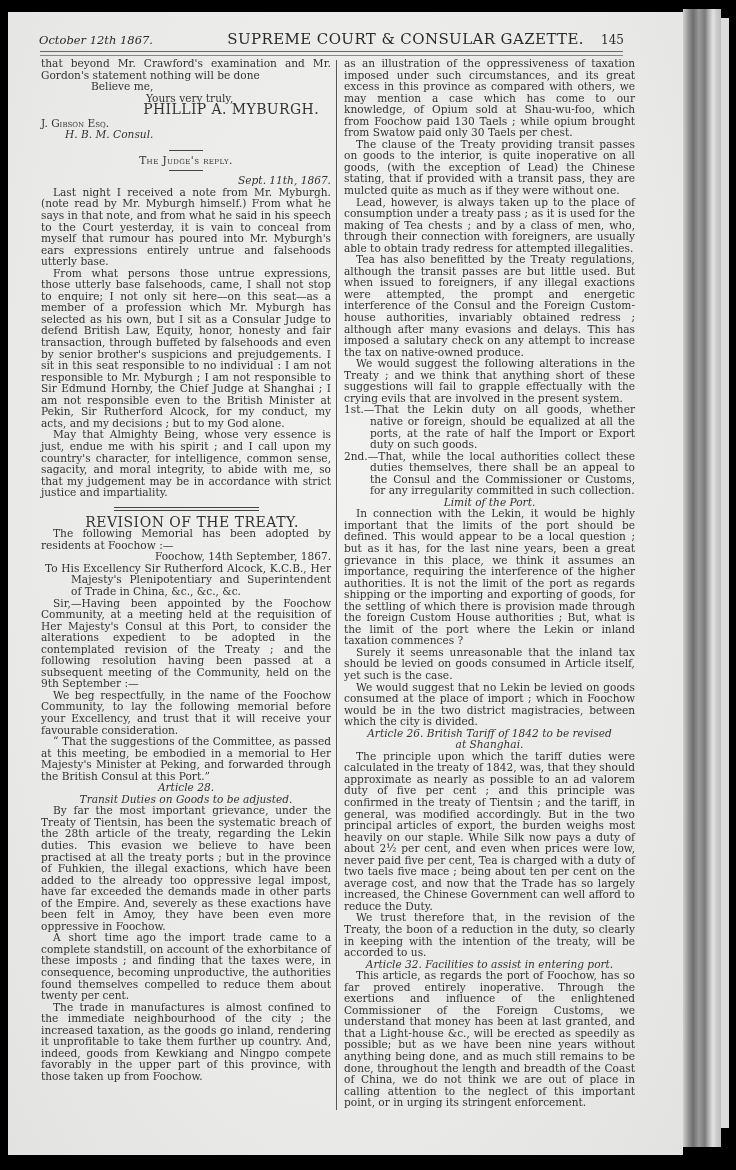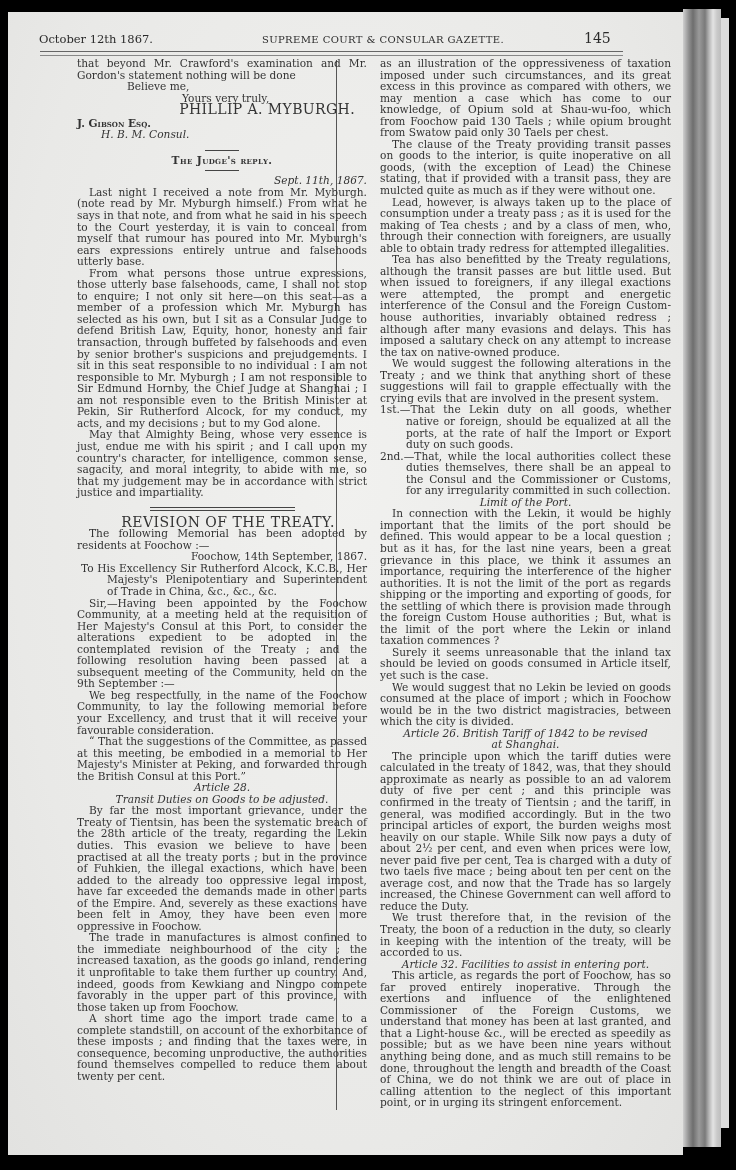--- a/index.html
+++ b/index.html
@@ -17,43 +17,43 @@
     background: linear-gradient(90deg, #cfcfcf 0px, #8f8f8f 6px, #6e6e6e 10px, #9a9a9a 16px, #7a7a7a 22px, #b5b5b5 26px, #e3e3e3 30px, #c9c9c9 34px, #bdbdbd 38px);
   }
   .binding2 {
     position: absolute; left: 721px; top: 18px; width: 8px; height: 1110px;
     background: #dcdcdc;
   }
   .header {
     position: absolute; left: 39px; top: 30px; width: 585px; height: 20px;
     display: flex; align-items: baseline; color: #2b2b2b;
   }
-  .header .date { font-size: 11.5px; width: 120px; }
-  .header .title { font-size: 10px; letter-spacing: 0.4px; flex: 1; text-align: center; padding-left: 23px; }
-  .header .pg { font-size: 14px; width: 40px; }
+  .header .date { font-style: italic; font-size: 11.5px; width: 120px; }
+  .header .title { font-size: 15px; letter-spacing: 0.4px; flex: 1; text-align: right; padding-left: 23px; }
+  .header .pg { font-size: 12px; width: 40px; text-align: right; }
   .rule-top {
     position: absolute; left: 40px; top: 51px; width: 583px; height: 3px;
     border-top: 1px solid #666; border-bottom: 1px solid #888;
   }
   .col {
     position: absolute; top: 58px; width: 290px;
     font-size: 10.6px; line-height: 11.55px; color: #333;
-    text-align: justify; hyphens: none; margin-left: 36px;
+    text-align: justify; hyphens: none;
   }
   .col.left { left: 41px; }
   .col.right { left: 344px; width: 291px; }
   .divider {
     position: absolute; left: 336px; top: 60px; width: 1px; height: 1050px; background: #555;
   }
   .col p { margin: 0; text-indent: 12px; }
   .col p.noind { text-indent: 0; }
   .center { text-align: center !important; text-indent: 0 !important; }
   .right-al { text-align: right !important; text-indent: 0 !important; }
   .it { font-style: italic; }
-  .sc { font-variant: small-caps; font-weight: bold; }
+  .sc { font-variant: small-caps; }
   .hang { padding-left: 26px; text-indent: -26px !important; }
   .hang2 { padding-left: 26px; text-indent: -26px !important; }
   .short-rule { width: 34px; height: 0; border-top: 1px solid #444; margin: 4px auto 4px auto; }
   .long-rule { width: 145px; height: 2px; border-top: 1px solid #444; border-bottom: 1px solid #444; margin: 8px auto 6px auto; }
   .sig { text-align: right; padding-right: 12px; font-size: 14px; letter-spacing: 0.4px; }
   .h-rev { text-align: center; letter-spacing: 0.5px; font-size: 14px; }
   .indent1 { padding-left: 50px; }
   .indent2 { padding-left: 105px; }
   .indent3 { padding-left: 24px; }
 </style>
@@ -93,22 +93,22 @@
   <p class="h-rev">REVISION OF THE TREATY.</p>
   <p>The following Memorial has been adopted by residents at Foochow :—</p>
   <p class="right-al">Foochow, 14th September, 1867.</p>
   <p class="hang" style="padding-left:30px;text-indent:-30px">To His Excellency Sir Rutherford Alcock, K.C.B., Her Majesty's Plenipotentiary and Superintendent of Trade in China, &amp;c., &amp;c., &amp;c.</p>
   <p>Sir,—Having been appointed by the Foochow Community, at a meeting held at the requisition of Her Majesty's Consul at this Port, to consider the alterations expedient to be adopted in the contemplated revision of the Treaty ; and the following resolution having been passed at a subsequent meeting of the Community, held on the 9th September :—</p>
   <p>We beg respectfully, in the name of the Foochow Community, to lay the following memorial before your Excellency, and trust that it will receive your favourable consideration.</p>
   <p>“ That the suggestions of the Committee, as passed at this meeting, be embodied in a memorial to Her Majesty's Minister at Peking, and forwarded through the British Consul at this Port.”</p>
   <p class="center it">Article 28.</p>
   <p class="center it">Transit Duties on Goods to be adjusted.</p>
   <p>By far the most important grievance, under the Treaty of Tientsin, has been the systematic breach of the 28th article of the treaty, regarding the Lekin duties. This evasion we believe to have been practised at all the treaty ports ; but in the province of Fuhkien, the illegal exactions, which have been added to the already too oppressive legal impost, have far exceeded the demands made in other parts of the Empire. And, severely as these exactions have been felt in Amoy, they have been even more oppressive in Foochow.</p>
+  <p>A short time ago the import trade came to a complete standstill, on account of the exhorbitance of these imposts ; and finding that the taxes were, in consequence, becoming unproductive, the authorities found themselves compelled to reduce them about twenty per cent.</p>
   <p>The trade in manufactures is almost confined to the immediate neighbourhood of the city ; the increased taxation, as the goods go inland, rendering it unprofitable to take them further up country. And, indeed, goods from Kewkiang and Ningpo compete favorably in the upper part of this province, with those taken up from Foochow.</p>
-  <p>A short time ago the import trade came to a complete standstill, on account of the exhorbitance of these imposts ; and finding that the taxes were, in consequence, becoming unproductive, the authorities found themselves compelled to reduce them about twenty per cent.</p>
 </div>
 
 <div class="col right">
   <p class="noind">as an illustration of the oppressiveness of taxation imposed under such circumstances, and its great excess in this province as compared with others, we may mention a case which has come to our knowledge, of Opium sold at Shau-wu-foo, which from Foochow paid 130 Taels ; while opium brought from Swatow paid only 30 Taels per chest.</p>
   <p>The clause of the Treaty providing transit passes on goods to the interior, is quite inoperative on all goods, (with the exception of Lead) the Chinese stating, that if provided with a transit pass, they are mulcted quite as much as if they were without one.</p>
   <p>Lead, however, is always taken up to the place of consumption under a treaty pass ; as it is used for the making of Tea chests ; and by a class of men, who, through their connection with foreigners, are usually able to obtain trady redress for attempted illegalities.</p>
   <p>Tea has also benefitted by the Treaty regulations, although the transit passes are but little used. But when issued to foreigners, if any illegal exactions were attempted, the prompt and energetic interference of the Consul and the Foreign Custom-house authorities, invariably obtained redress ; although after many evasions and delays. This has imposed a salutary check on any attempt to increase the tax on native-owned produce.</p>
   <p>We would suggest the following alterations in the Treaty ; and we think that anything short of these suggestions will fail to grapple effectually with the crying evils that are involved in the present system.</p>
 
   <p class="hang2"><span>1st.—</span><span>That the Lekin duty on all goods, whether native or foreign, should be equalized at all the ports, at the rate of half the Import or Export duty on such goods.</span></p>

